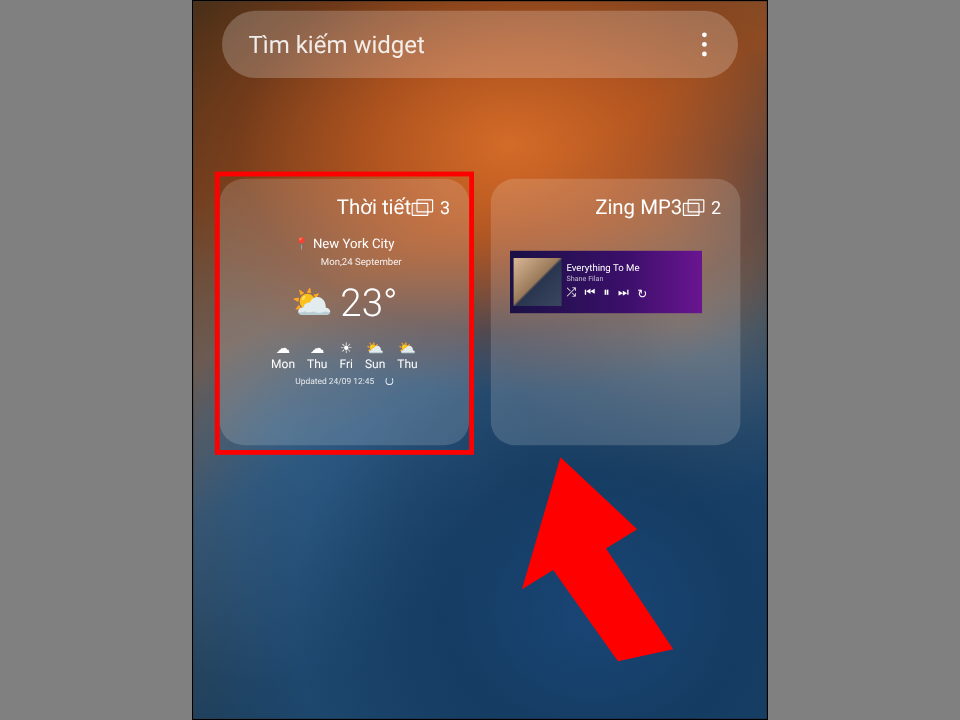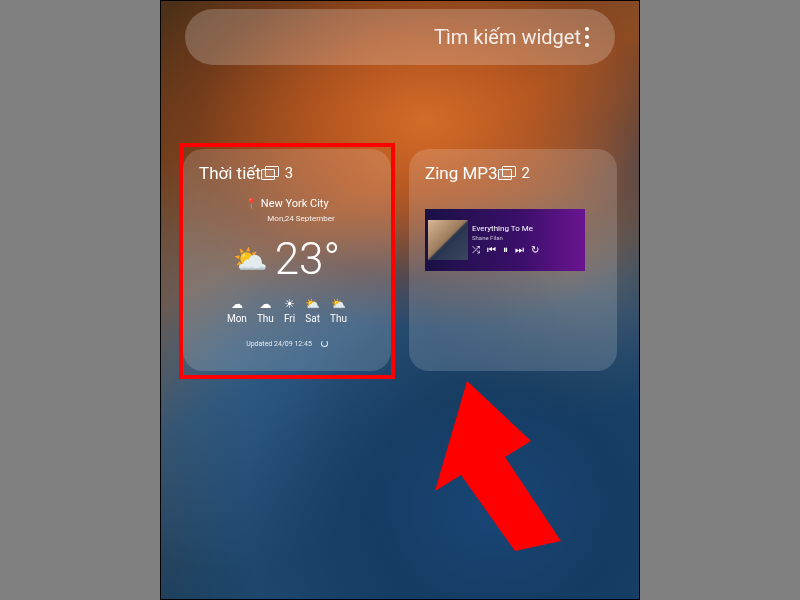--- a/index.html
+++ b/index.html
@@ -35,21 +35,20 @@
     background: rgba(255,255,255,0.22);
     border-radius: 28px;
     display: flex;
     align-items: center;
     padding: 0 22px;
   }
   .search-placeholder {
     color: rgba(255,255,255,0.88);
     font-size: 20px;
     flex: 1;
-    text-align: right;
   }
   .menu-dots {
     color: #fff;
     font-size: 22px;
     line-height: 6px;
     display: flex;
     flex-direction: column;
     gap: 4px;
     padding: 0 4px;
     cursor: pointer;
@@ -68,21 +67,21 @@
     background: rgba(255,255,255,0.16);
     border-radius: 20px;
     height: 222px;
     padding: 14px 16px;
     color: #fff;
     position: relative;
   }
   .widget-header {
     display: flex;
     align-items: center;
-    justify-content: flex-start;
+    justify-content: flex-end;
     margin-bottom: 10px;
   }
   .widget-title { font-size: 17px; font-weight: 400; }
   .widget-size-badge {
     display: flex;
     align-items: center;
     gap: 6px;
     font-size: 15px;
   }
   .stack-icon {
@@ -99,43 +98,43 @@
     pointer-events: none;
   }
   .weather-preview {
     display:flex; flex-direction:column; align-items:center; gap:4px;
   }
   .weather-loc { font-size:11px; display:flex; align-items:center; gap:3px; margin-top:4px;}
   .pin-icon { color:#fff; font-size:10px; }
   .weather-date { font-size:8px; opacity:0.9;padding-left:28px; }
   .weather-main { display:flex; align-items:center; gap:6px; margin-top:6px;}
   .weather-main-icon { font-size:28px; }
-  .weather-temp { font-size:44px; font-weight:300; }
+  .weather-temp { font-size:32px; font-weight:300; }
   .forecast-row { display:flex; gap:10px; margin-top:8px; }
   .forecast-day { display:flex; flex-direction:column; align-items:center; gap:2px; }
   .forecast-day .dicon { font-size:12px; }
   .forecast-day .dlabel { font-size:10px; }
-  .weather-updated { font-size:7px; opacity:0.85; margin-top:12px; display:flex; gap:9px;}
+  .weather-updated { font-size:7px; opacity:0.85; margin-top:0; display:flex; gap:9px;}
   .refresh-icon { width:7px; height:7px; border:1px solid #fff; border-radius:50%; border-top-color:transparent; }
   .app-icon-center {
     display:flex; align-items:center; justify-content:center; height:150px;
   }
   .suggest-icon {
     width:72px; height:72px; background:#1e88ff; border-radius:26px; position:relative;
     display:grid; grid-template-columns:1fr 1fr; grid-template-rows:1fr 1fr; gap:8px; padding:16px;
   }
   .suggest-icon .dot { background:#fff; border-radius:50%; width:100%; height:100%; }
   .suggest-icon .arrow {
     position:absolute; bottom:14px; right:18px; width:0; height:0;
     border-left:6px solid transparent; border-right:6px solid transparent; border-top:8px solid #fff;
   }
   .zing-card { height: auto; min-height:180px; }
   .zing-player {
     margin-top:26px;
-    width:160px; height:62px;
+    width:160px; height:52px;
     background: linear-gradient(90deg, #1a1145 0%, #3b0f6a 60%, #6a1590 100%);
     display:flex; align-items:center; padding:3px; gap:4px;
   }
   .zing-art {
     width:40px; height:40px;
     background: linear-gradient(135deg,#d9b896 0%, #9a7a5a 48%, #2a3550 52%, #3a4560 100%);
   }
   .zing-meta{ flex:1; display:flex; flex-direction:column; gap:1px;}
   .zing-song { font-size:8px; color:#fff; }
   .zing-artist { font-size:6px; color:rgba(255,255,255,0.7); }
@@ -188,21 +187,21 @@
           <div class="forecast-day">
               <span class="dicon">☁</span>
               <span class="dlabel">Thu</span>
             </div>
           <div class="forecast-day">
               <span class="dicon">☀</span>
               <span class="dlabel">Fri</span>
             </div>
           <div class="forecast-day">
               <span class="dicon">⛅</span>
-              <span class="dlabel">Sat</span>
+              <span class="dlabel">Sun</span>
             </div>
           <div class="forecast-day">
               <span class="dicon">⛅</span>
               <span class="dlabel">Thu</span>
             </div>
         </div>
         <div class="weather-updated">
           <span>Updated 24/09 12:45</span>
           <span class="refresh-icon"></span>
         </div>

